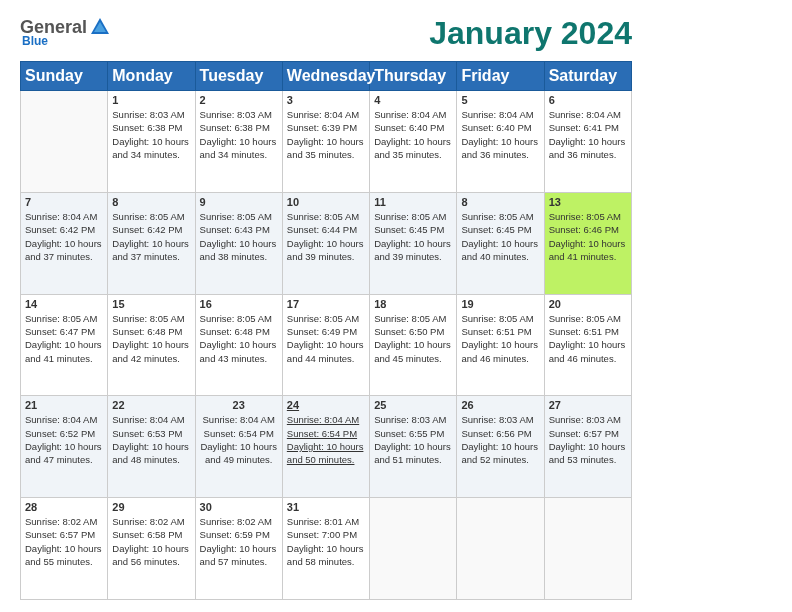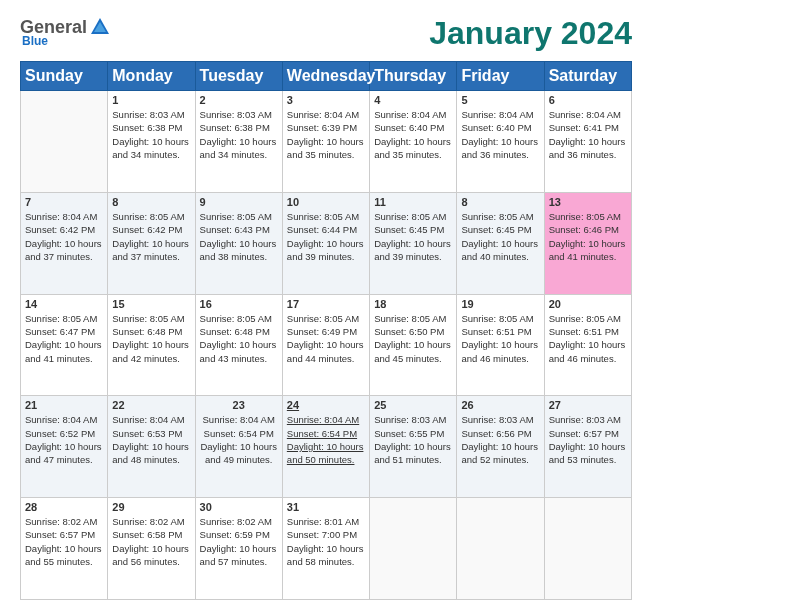--- a/index.html
+++ b/index.html
@@ -234,21 +234,21 @@
           </td>
           <td style="background-color: rgb(240, 244, 248);">
             <span class="day-number">8</span>
             <div class="cell-info">
               <div>Sunrise: 8:05 AM</div>
               <div>Sunset: 6:45 PM</div>
               <div>Daylight: 10 hours</div>
               <div>and 40 minutes.</div>
             </div>
           </td>
-          <td style="background-color: #f9a8d4;">
+          <td style="background-color: #bef264;">
             <span class="day-number">13</span>
             <div class="cell-info">
               <div>Sunrise: 8:05 AM</div>
               <div>Sunset: 6:46 PM</div>
               <div>Daylight: 10 hours</div>
               <div>and 41 minutes.</div>
             </div>
           </td>
         </tr>
         <tr>

